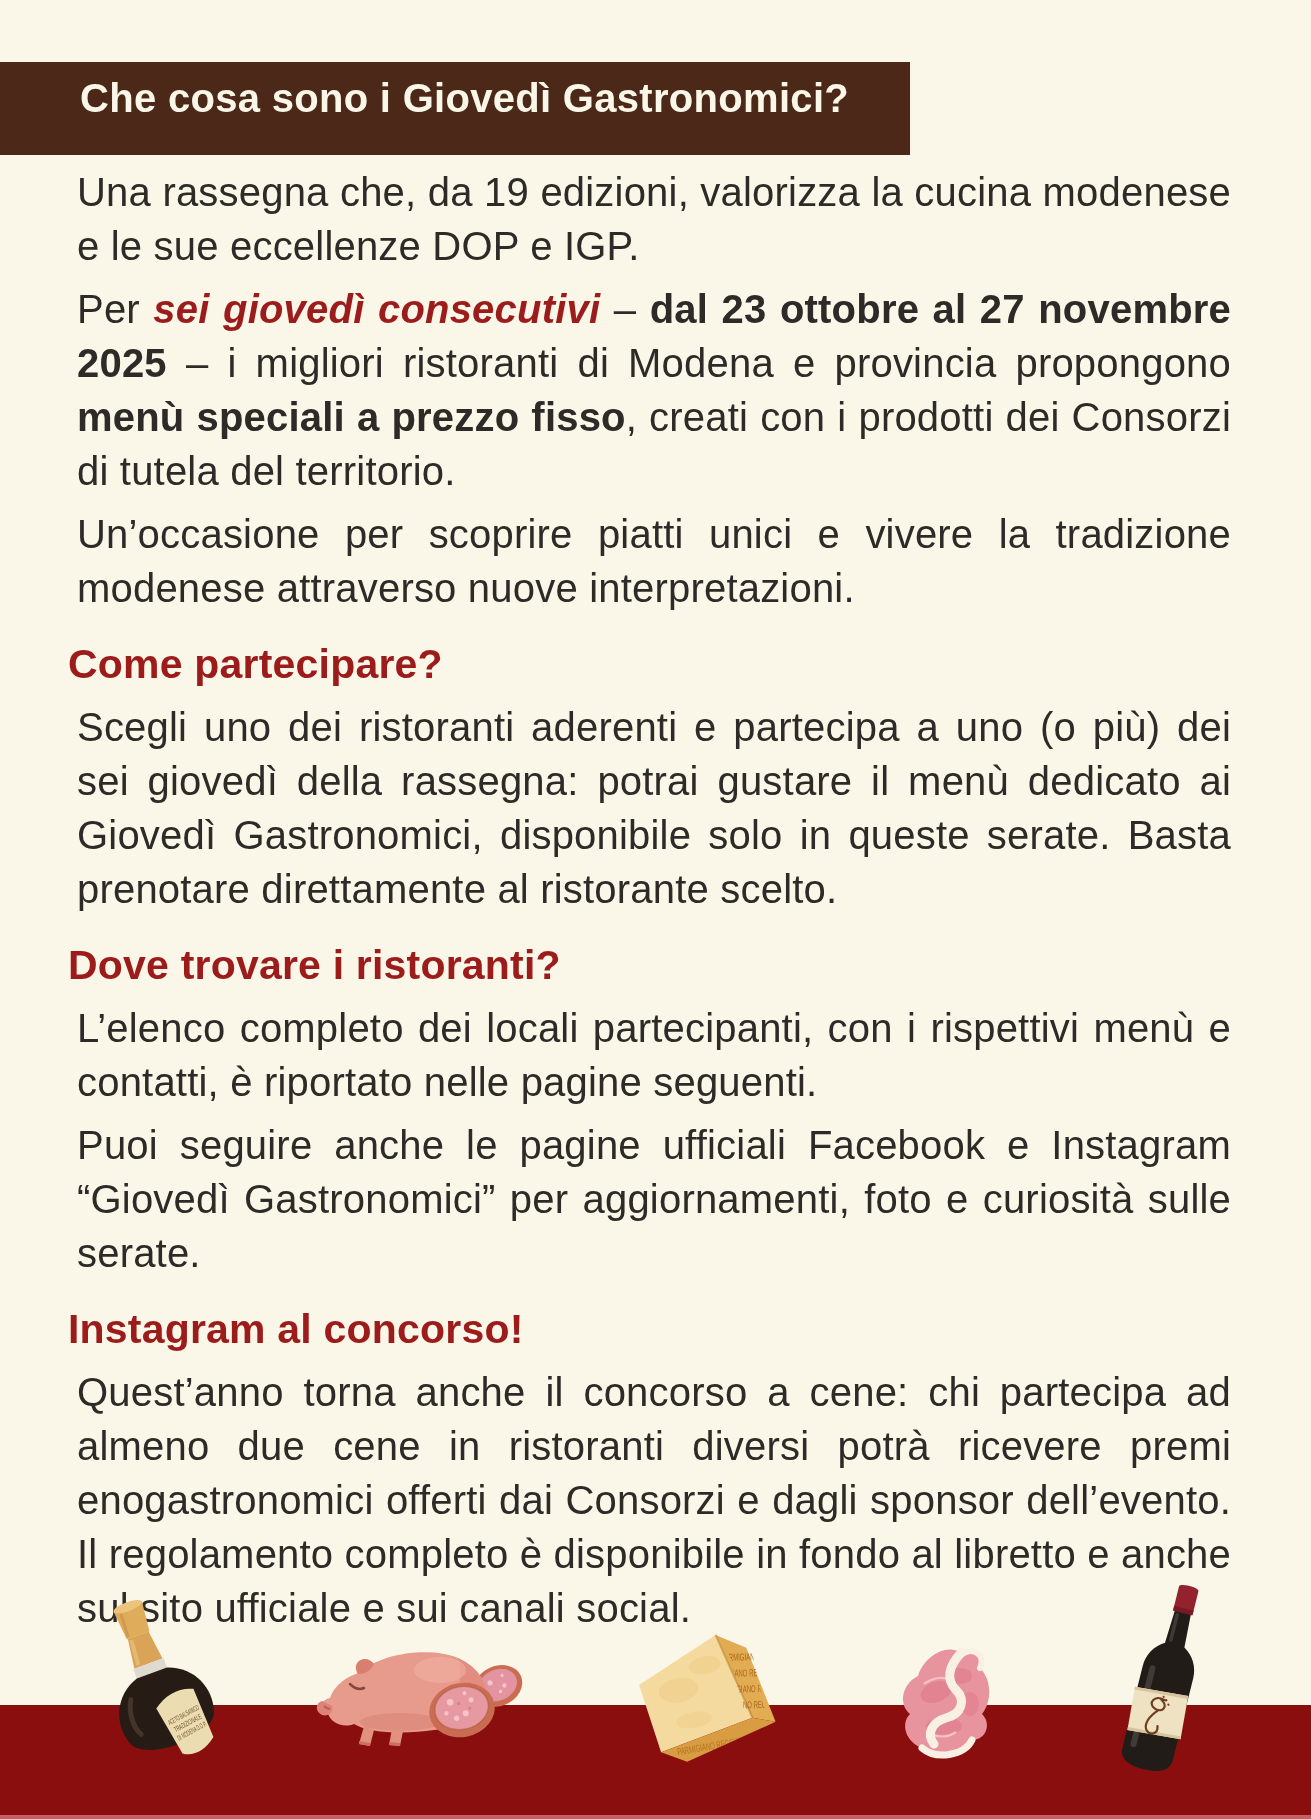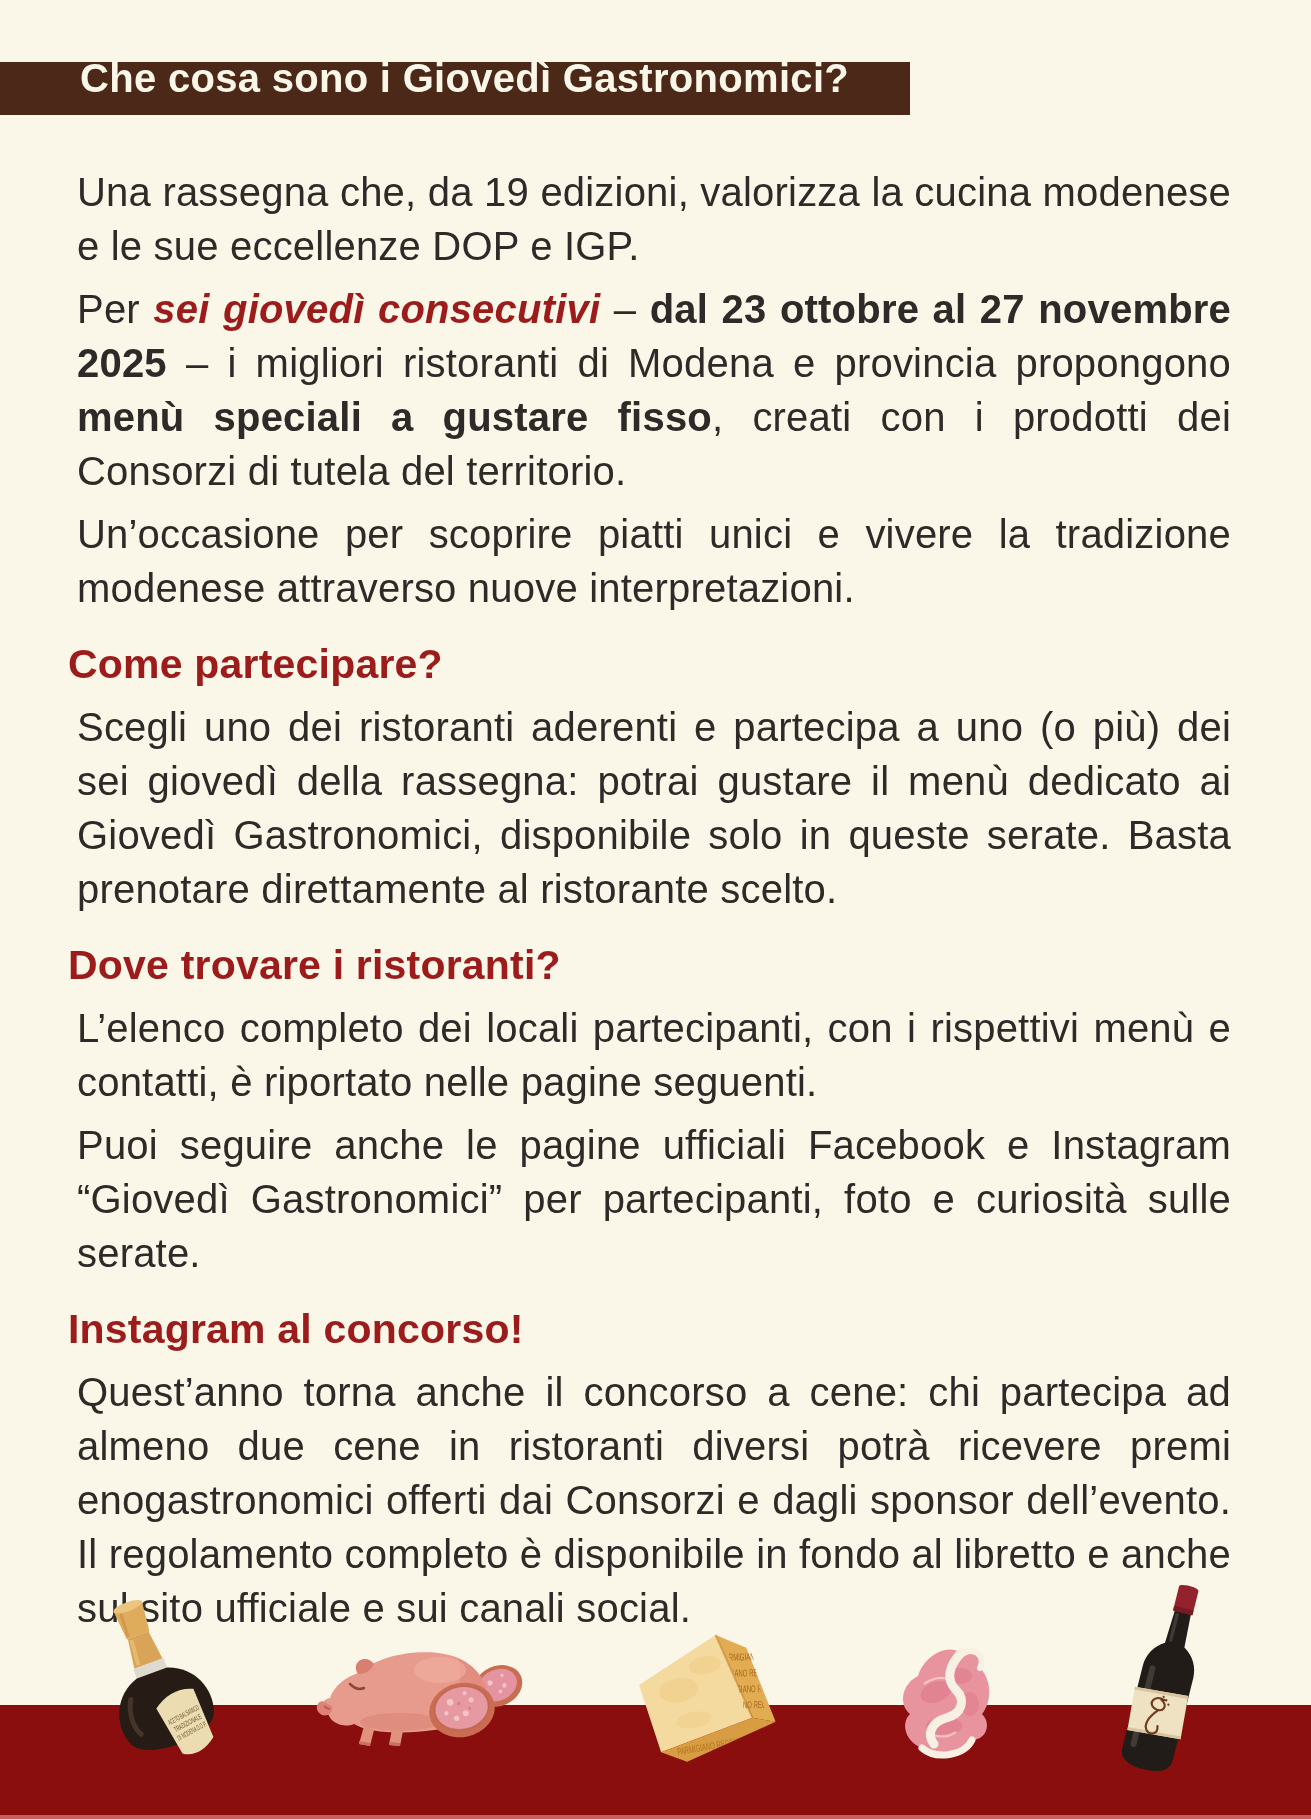--- a/index.html
+++ b/index.html
@@ -2,21 +2,21 @@
 <html style="--background: #FAF6E8; --title-bar: #4B2817; --title-text: #FAF6E8; --heading: #9C1B1B; --body-text: #2D2A28; --footer-band: #8B0E0E; --footer-band-edge: #C4605F;"><head>
 <meta charset="utf-8">
 <style>
   html,body { margin:0; padding:0; background:#e8e4d8; }
   .page {
     position:relative; width:1311px; height:1819px; overflow:hidden;
     background:var(--background,#FAF6E8);
     font-family:"Liberation Sans", sans-serif;
   }
   .title-bar {
-    position:absolute; left:0; top:62px; width:910px; height:53px;
+    position:absolute; left:0; top:62px; width:910px; height:93px;
     background:var(--title-bar,#4B2817); color:var(--title-text,#FAF6E8);
     display:flex; align-items:center; box-sizing:border-box;
     padding:0 20px 20px 80px; font-size:40px; font-weight:700; letter-spacing:.3px;
     white-space:nowrap;
   }
   .content {
     position:absolute; left:68px; top:156px; width:1172px;
     color:var(--body-text,#2D2A28); font-size:40px; line-height:54px;
     text-align:justify; letter-spacing:.2px;
   }
@@ -47,29 +47,29 @@
 <body>
 
 <div class="page">
 
   <div class="title-bar">
     <span>Che cosa sono i Giovedì Gastronomici?</span>
   </div>
 
   <div class="content">
     <p>Una rassegna che, da 19 edizioni, valorizza la cucina modenese e le sue eccellenze DOP e IGP.</p>
-    <p><span>Per </span><span class="seg-br">sei giovedì consecutivi</span><span> – </span><span class="seg-b">dal 23 ottobre al 27 novembre 2025</span><span> – i migliori ristoranti di Modena e provincia propongono </span><span class="seg-b">menù speciali a gustare fisso</span><span>, creati con i prodotti dei Consorzi di tutela del territorio.</span></p>
+    <p><span>Per </span><span class="seg-br">sei giovedì consecutivi</span><span> – </span><span class="seg-b">dal 23 ottobre al 27 novembre 2025</span><span> – i migliori ristoranti di Modena e provincia propongono </span><span class="seg-b">menù speciali a prezzo fisso</span><span>, creati con i prodotti dei Consorzi di tutela del territorio.</span></p>
     <p>Un’occasione per scoprire piatti unici e vivere la tradizione modenese attraverso nuove interpretazioni.</p>
 
     <h2 class="section-heading">Come partecipare?</h2>
     <p>Scegli uno dei ristoranti aderenti e partecipa a uno (o più) dei sei giovedì della rassegna: potrai gustare il menù dedicato ai Giovedì Gastronomici, disponibile solo in queste serate. Basta prenotare direttamente al ristorante scelto.</p>
 
     <h2 class="section-heading">Dove trovare i ristoranti?</h2>
     <p>L’elenco completo dei locali partecipanti, con i rispettivi menù e contatti, è riportato nelle pagine seguenti.</p>
-    <p>Puoi seguire anche le pagine ufficiali Facebook e Instagram “Giovedì Gastronomici” per partecipanti, foto e curiosità sulle serate.</p>
+    <p>Puoi seguire anche le pagine ufficiali Facebook e Instagram “Giovedì Gastronomici” per aggiornamenti, foto e curiosità sulle serate.</p>
 
     <h2 class="section-heading">Instagram al concorso!</h2>
     <p>Quest’anno torna anche il concorso a cene: chi partecipa ad almeno due cene in ristoranti diversi potrà ricevere premi enogastronomici offerti dai Consorzi e dagli sponsor dell’evento. Il regolamento completo è disponibile in fondo al libretto e anche sul sito ufficiale e sui canali social.</p>
   </div>
 
   <div class="footer-band"></div>
 
   <div class="illus" id="illus-vinegar">
     <svg viewBox="0 0 130 185" xmlns="http://www.w3.org/2000/svg">
       <g transform="rotate(-20 65 95)">

